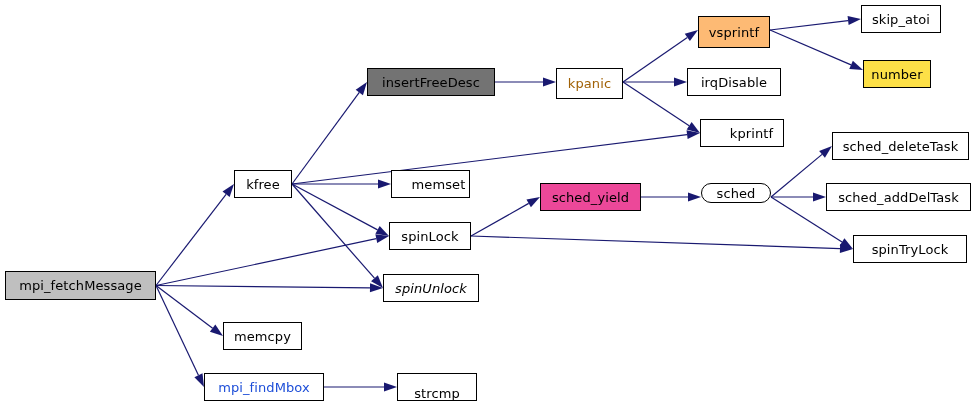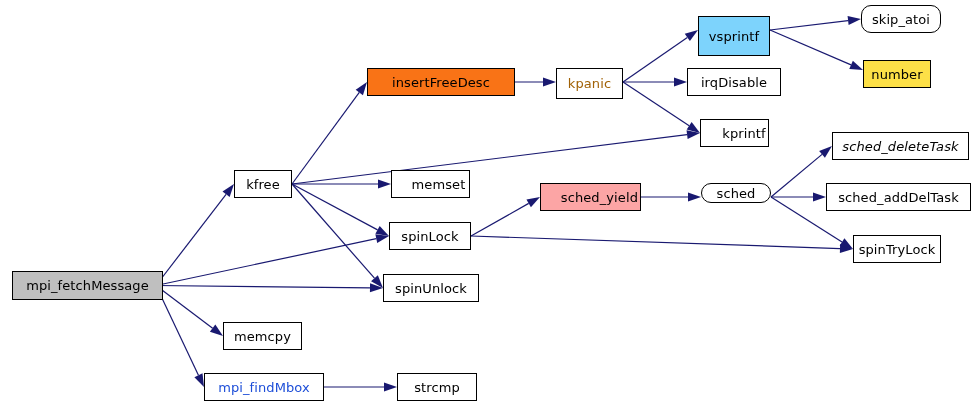--- a/index.html
+++ b/index.html
@@ -37,21 +37,20 @@
     justify-content: center;
     font-family: "DejaVu Sans", sans-serif;
     font-size: 13px;
     line-height: 1;
     letter-spacing: 0.1px;
     white-space: nowrap;
     cursor: pointer;
   }
   .node.current {
     background: #bfbfbf;
-    margin-left: 7px;
   }
   .node-label {
     display: block;
     padding: 0 2px;
   }
 </style>
 </head>
 <body>
 
 <div id="graph-canvas" style="width: 979px; height: 405px; background: rgb(255, 255, 255);">
@@ -109,62 +108,62 @@
       </div>
       <div class="node" style="left: 234px; top: 170px; width: 58px; height: 28px; border-color: rgb(0, 0, 0); background: rgb(255, 255, 255); color: rgb(0, 0, 0);">
         <span class="node-label">kfree</span>
       </div>
       <div class="node" style="left: 223px; top: 322px; width: 79px; height: 28px; border-color: rgb(0, 0, 0); background: rgb(255, 255, 255); color: rgb(0, 0, 0);">
         <span class="node-label">memcpy</span>
       </div>
       <div class="node" style="left: 204px; top: 373px; width: 120px; height: 28px; border-color: rgb(0, 0, 0); background: rgb(255, 255, 255); color: #1d4ed8;">
         <span class="node-label">mpi_findMbox</span>
       </div>
-      <div class="node" style="left: 367px; top: 68px; width: 148px; height: 28px; border-color: rgb(0, 0, 0); background: #f97316; color: rgb(0, 0, 0);">
+      <div class="node" style="left: 367px; top: 68px; width: 128px; height: 28px; border-color: rgb(0, 0, 0); background: #737373; color: rgb(0, 0, 0);">
         <span class="node-label">insertFreeDesc</span>
       </div>
       <div class="node" style="left: 391px; top: 170px; width: 79px; height: 28px; border-color: rgb(0, 0, 0); background: rgb(255, 255, 255); color: rgb(0, 0, 0); padding-left: 16px;">
         <span class="node-label">memset</span>
       </div>
       <div class="node" style="left: 389px; top: 222px; width: 82px; height: 28px; border-color: rgb(0, 0, 0); background: rgb(255, 255, 255); color: rgb(0, 0, 0);">
         <span class="node-label">spinLock</span>
       </div>
-      <div class="node" style="left: 383px; top: 274px; width: 96px; height: 28px; border-color: rgb(0, 0, 0); background: rgb(255, 255, 255); color: rgb(0, 0, 0);">
+      <div class="node" style="left: 383px; top: 274px; width: 96px; height: 28px; border-color: rgb(0, 0, 0); background: rgb(255, 255, 255); color: rgb(0, 0, 0); font-style: italic;">
         <span class="node-label">spinUnlock</span>
       </div>
-      <div class="node" style="left: 397px; top: 373px; width: 80px; height: 28px; border-color: rgb(0, 0, 0); background: rgb(255, 255, 255); color: rgb(0, 0, 0);">
+      <div class="node" style="left: 397px; top: 373px; width: 80px; height: 28px; border-color: rgb(0, 0, 0); background: rgb(255, 255, 255); color: rgb(0, 0, 0); align-items: flex-end;">
         <span class="node-label">strcmp</span>
       </div>
       <div class="node" style="left: 556px; top: 68px; width: 67px; height: 31px; border-color: rgb(0, 0, 0); background: rgb(255, 255, 255); color: #a16207;">
         <span class="node-label">kpanic</span>
       </div>
-      <div class="node" style="left: 540px; top: 183px; width: 101px; height: 28px; border-color: rgb(0, 0, 0); background: #fca5a5; color: rgb(0, 0, 0); justify-content: flex-end;">
+      <div class="node" style="left: 540px; top: 183px; width: 101px; height: 28px; border-color: rgb(0, 0, 0); background: #ec4899; color: rgb(0, 0, 0);">
         <span class="node-label">sched_yield</span>
       </div>
-      <div class="node" style="left: 698px; top: 16px; width: 72px; height: 40px; border-color: rgb(0, 0, 0); background: #7dd3fc; color: rgb(0, 0, 0);">
+      <div class="node" style="left: 698px; top: 16px; width: 72px; height: 32px; border-color: rgb(0, 0, 0); background: #fdba74; color: rgb(0, 0, 0);">
         <span class="node-label">vsprintf</span>
       </div>
       <div class="node" style="left: 687px; top: 68px; width: 94px; height: 28px; border-color: rgb(0, 0, 0); background: rgb(255, 255, 255); color: rgb(0, 0, 0);">
         <span class="node-label">irqDisable</span>
       </div>
-      <div class="node" style="left: 700px; top: 119px; width: 69px; height: 28px; border-color: rgb(0, 0, 0); background: rgb(255, 255, 255); color: rgb(0, 0, 0); padding-left: 19px;">
+      <div class="node" style="left: 700px; top: 119px; width: 84px; height: 28px; border-color: rgb(0, 0, 0); background: rgb(255, 255, 255); color: rgb(0, 0, 0); padding-left: 19px;">
         <span class="node-label">kprintf</span>
       </div>
       <div class="node" style="left: 701px; top: 183px; width: 70px; height: 20px; border-color: rgb(0, 0, 0); background: rgb(255, 255, 255); color: rgb(0, 0, 0); border-radius: 14px;">
         <span class="node-label">sched</span>
       </div>
-      <div class="node" style="left: 861px; top: 5px; width: 80px; height: 28px; border-color: rgb(0, 0, 0); background: rgb(255, 255, 255); color: rgb(0, 0, 0); border-radius: 10px;">
+      <div class="node" style="left: 861px; top: 5px; width: 80px; height: 28px; border-color: rgb(0, 0, 0); background: rgb(255, 255, 255); color: rgb(0, 0, 0);">
         <span class="node-label">skip_atoi</span>
       </div>
       <div class="node" style="left: 863px; top: 60px; width: 68px; height: 28px; border-color: rgb(0, 0, 0); background: #fde047; color: rgb(0, 0, 0);">
         <span class="node-label">number</span>
       </div>
-      <div class="node" style="left: 832px; top: 132px; width: 137px; height: 28px; border-color: rgb(0, 0, 0); background: rgb(255, 255, 255); color: rgb(0, 0, 0); font-style: italic;">
+      <div class="node" style="left: 832px; top: 132px; width: 137px; height: 28px; border-color: rgb(0, 0, 0); background: rgb(255, 255, 255); color: rgb(0, 0, 0);">
         <span class="node-label">sched_deleteTask</span>
       </div>
       <div class="node" style="left: 826px; top: 183px; width: 145px; height: 28px; border-color: rgb(0, 0, 0); background: rgb(255, 255, 255); color: rgb(0, 0, 0);">
         <span class="node-label">sched_addDelTask</span>
       </div>
-      <div class="node" style="left: 853px; top: 235px; width: 88px; height: 28px; border-color: rgb(0, 0, 0); background: rgb(255, 255, 255); color: rgb(0, 0, 0);">
+      <div class="node" style="left: 853px; top: 235px; width: 114px; height: 28px; border-color: rgb(0, 0, 0); background: rgb(255, 255, 255); color: rgb(0, 0, 0);">
         <span class="node-label">spinTryLock</span>
       </div>
     </div>
 </div>
 
 </body></html>

